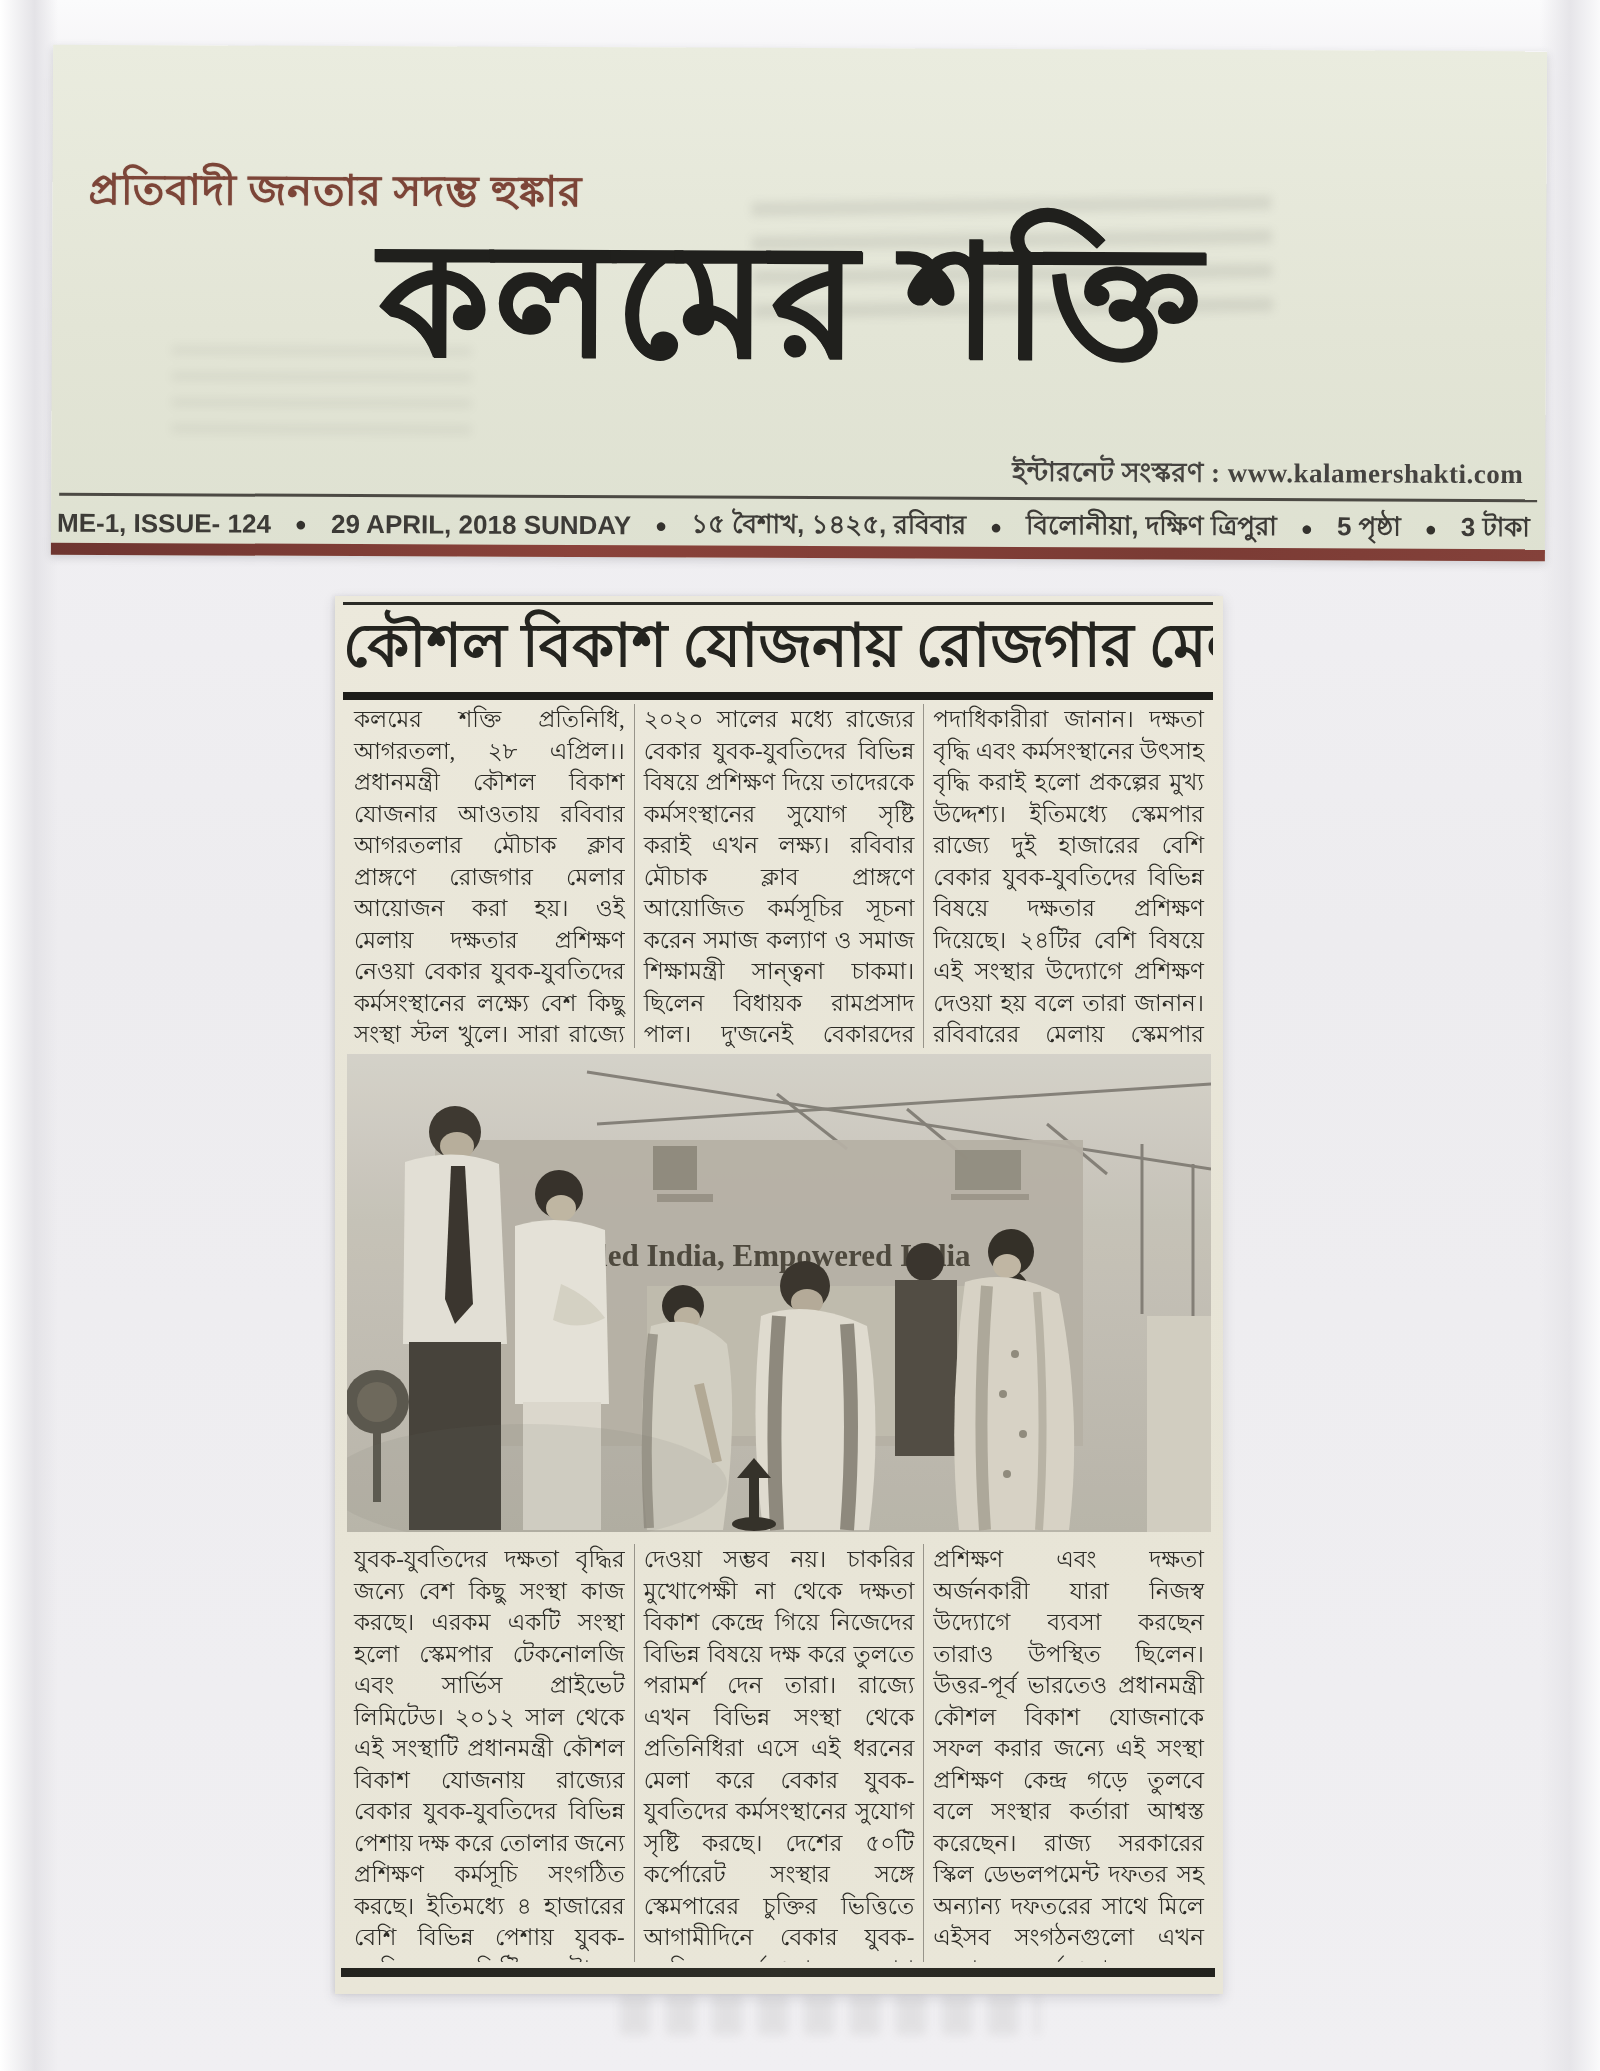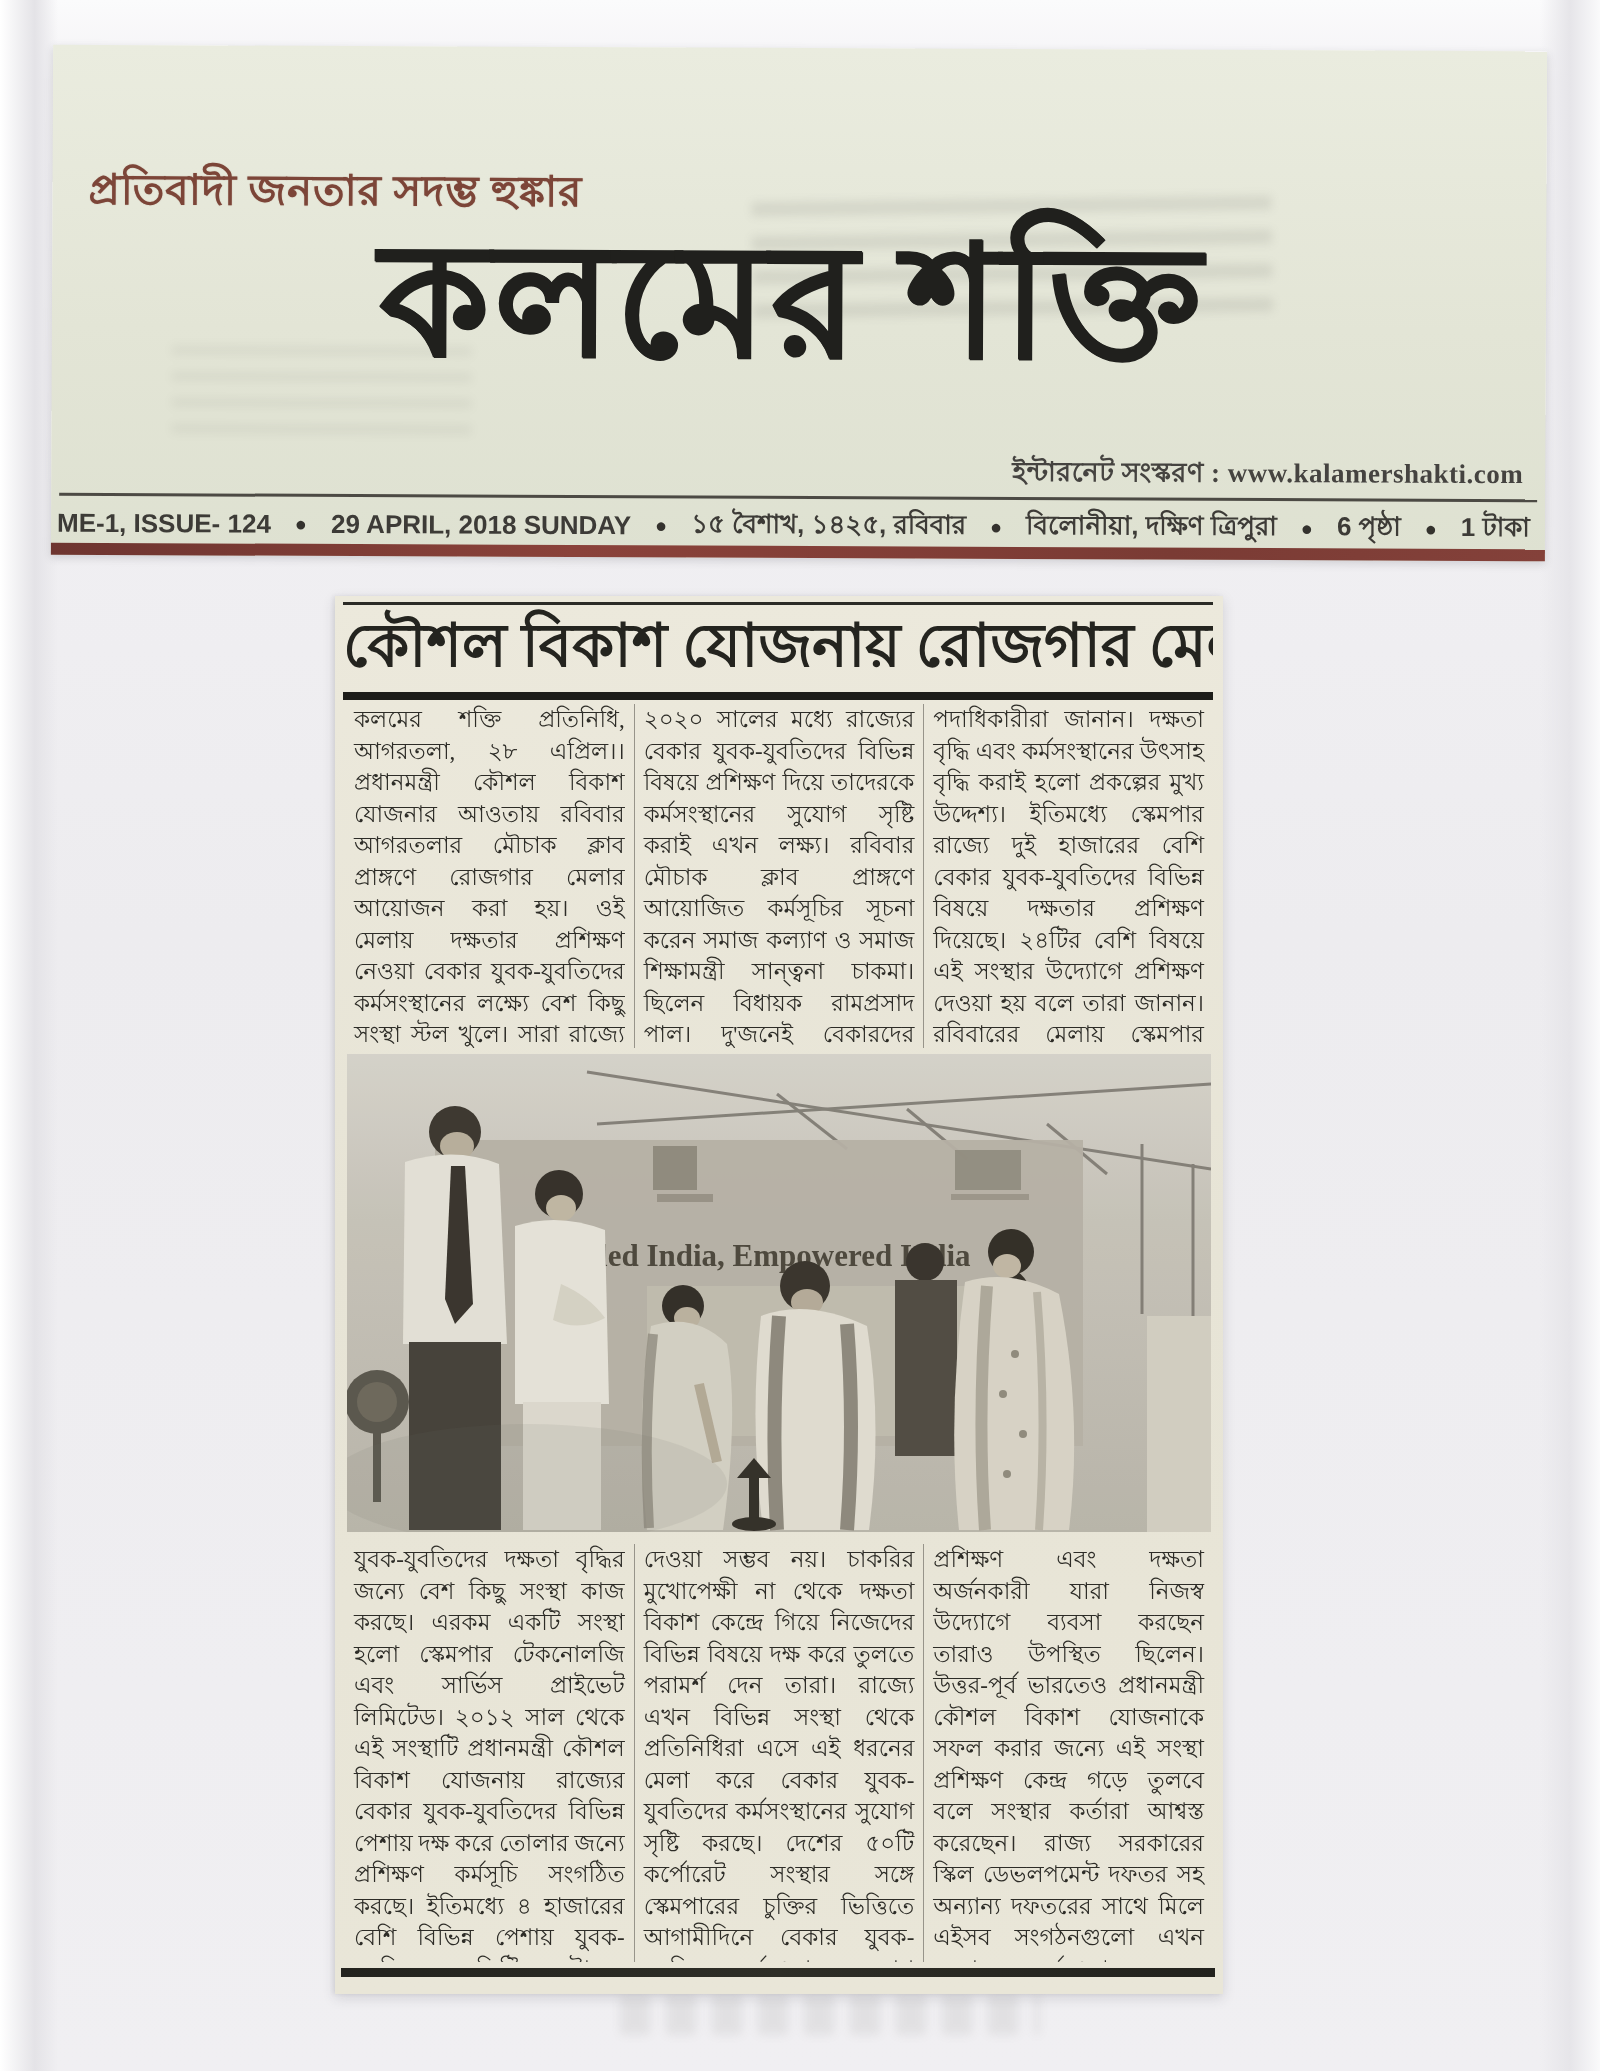--- a/index.html
+++ b/index.html
@@ -103,23 +103,23 @@
   <div class="mast-rule"></div>
   <div class="dateline">
     <span>ME-1, ISSUE- 124</span>
     <span class="bullet">●</span>
     <span>29 APRIL, 2018 SUNDAY</span>
     <span class="bullet">●</span>
     <span>১৫ বৈশাখ, ১৪২৫, রবিবার</span>
     <span class="bullet">●</span>
     <span>বিলোনীয়া, দক্ষিণ ত্রিপুরা</span>
     <span class="bullet">●</span>
-    <span>6 পৃষ্ঠা</span>
-    <span class="bullet">●</span>
-    <span>1 টাকা</span>
+    <span>5 পৃষ্ঠা</span>
+    <span class="bullet">●</span>
+    <span>3 টাকা</span>
   </div>
   <div class="rule-red"></div>
 </div>
 
 <div class="ghost g3"></div>
 
 <div class="clipping">
   <div class="headline-box">কৌশল বিকাশ যোজনায় রোজগার মেলা</div>
 
   <div class="cols cols-top">

